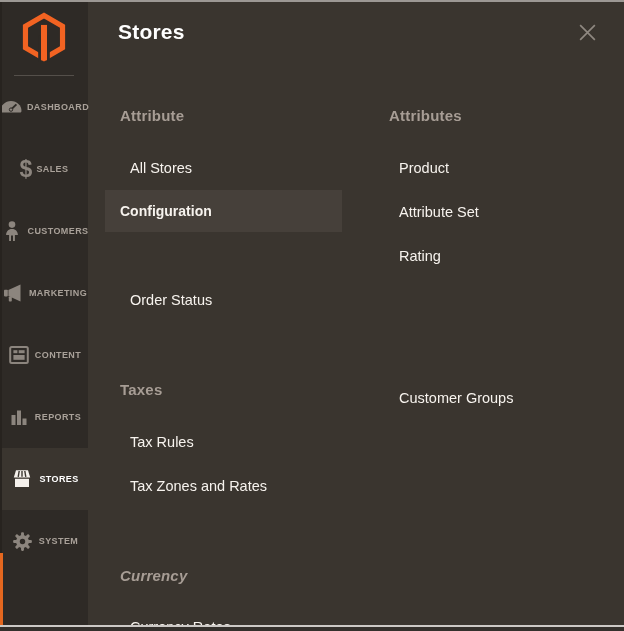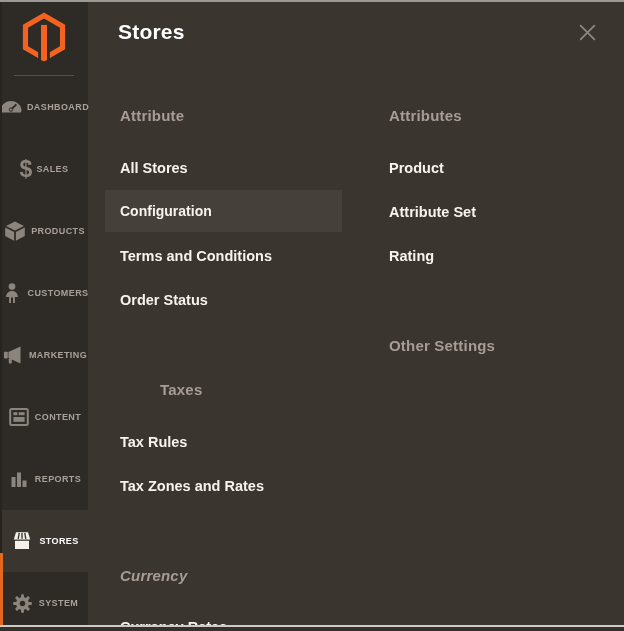--- a/index.html
+++ b/index.html
@@ -23,21 +23,21 @@
   .menu-item .lbl{font-size:9px;font-weight:bold;letter-spacing:.4px;color:#a9a199;}
   .menu-item.active{background:#3a352f;}
   .menu-item.active .lbl{color:#ffffff;}
   .dollar{font-size:23px;font-weight:bold;color:#8c857e;line-height:1;}
 
   
   .panel-title{position:absolute;left:30px;top:20px;font-size:21px;font-weight:bold;color:#ffffff;letter-spacing:.2px;}
   .close-btn{position:absolute;left:488px;top:21px;width:22px;height:22px;cursor:pointer;
              display:flex;align-items:center;justify-content:center;}
   .sec-header{position:absolute;font-size:15px;font-weight:bold;color:#a79d95;letter-spacing:.2px;}
-  .p-link{position:absolute;font-size:14.5px;font-weight:bold;color:#f7f3ee;cursor:pointer;white-space:nowrap;}
+  .p-link{position:absolute;font-size:14.5px;font-weight:normal;color:#f7f3ee;cursor:pointer;white-space:nowrap;margin-left:10px;}
   .hl-row{position:absolute;left:17px;width:237px;height:42px;background:#46403a;cursor:pointer;
           display:flex;align-items:center;padding-left:15px;box-sizing:border-box;}
   .hl-row span{font-size:14px;font-weight:bold;color:#f7f3ee;}
 </style>
 </head>
 <body>
 
 <div class="page">
   <div class="top-hairline"></div>
 
@@ -47,36 +47,35 @@
       <svg width="21" height="21" viewBox="0 0 20 20">
         <path d="M3 3 L17 17 M17 3 L3 17" stroke="#8f8881" stroke-width="1.6" fill="none"></path>
       </svg>
     </div>
 
     <div class="sec-header" style="left:32px;top:107px;">Attribute</div>
     <div class="p-link" style="left:32px;top:160px;">All Stores</div>
     <div class="hl-row" style="top:190px;">
       <span>Configuration</span>
     </div>
-    <div class="p-link" style="left:32px;top:248px;">Terms and Conditions</div>
     <div class="p-link" style="left:32px;top:292px;">Order Status</div>
 
-    <div class="sec-header" style="left:32px;top:381px;margin-left:40px;">Taxes</div>
+    <div class="sec-header" style="left:32px;top:381px;">Taxes</div>
     <div class="p-link" style="left:32px;top:434px;">Tax Rules</div>
     <div class="p-link" style="left:32px;top:478px;">Tax Zones and Rates</div>
 
     <div class="sec-header" style="left:32px;top:567px;font-style:italic;">Currency</div>
     <div class="p-link" style="left:32px;top:619px;">Currency Rates</div>
 
     <div class="sec-header" style="left:301px;top:107px;">Attributes</div>
     <div class="p-link" style="left:301px;top:160px;text-align:center;">Product</div>
     <div class="p-link" style="left:301px;top:204px;">Attribute Set</div>
     <div class="p-link" style="left:301px;top:248px;">Rating</div>
 
-    <div class="sec-header" style="left:301px;top:337px;">Other Settings</div>
+    <div class="p-link" style="left:301px;top:390px;">Customer Groups</div>
   </div>
 
   <div class="sidebar">
     <div class="logo-cell">
       <svg width="44" height="50" viewBox="0 0 100 116">
         <polygon points="50,8 93,33 93,83 50,108 7,83 7,33" fill="none" stroke="#f26322" stroke-width="12"></polygon>
         <rect x="43" y="30" width="14" height="82" fill="#f26322"></rect>
         <rect x="36.5" y="55" width="6.5" height="61" fill="#2e2a26"></rect>
         <rect x="57" y="55" width="6.5" height="61" fill="#2e2a26"></rect>
       </svg>
@@ -94,30 +93,20 @@
           </svg>
         </span>
         <span class="lbl">DASHBOARD</span>
       </div>
 
       <div class="menu-item">
         <span class="ico dollar">$</span>
         <span class="lbl">SALES</span>
       </div>
 
-      <div class="menu-item">
-        <span class="ico">
-          <svg width="24" height="24" viewBox="0 0 24 24" fill="#8c857e">
-            <polygon points="12,2.5 21,7 12,11.5 3,7"></polygon>
-            <polygon points="21.8,8.6 21.8,17 12.9,21.7 12.9,13.1"></polygon>
-            <polygon points="2.2,8.6 11.1,13.1 11.1,21.7 2.2,17"></polygon>
-          </svg>
-        </span>
-        <span class="lbl">PRODUCTS</span>
-      </div>
 
       <div class="menu-item">
         <span class="ico">
           <svg width="24" height="24" viewBox="0 0 24 24" fill="#8c857e">
             <circle cx="12" cy="5.6" r="3.3"></circle>
             <path d="M12 10c-3.8 0-5.9 2.6-5.9 6.1h3V22h1.9v-5.4h2V22h1.9v-5.9h3C17.9 12.6 15.8 10 12 10z"></path>
           </svg>
         </span>
         <span class="lbl">CUSTOMERS</span>
       </div>

